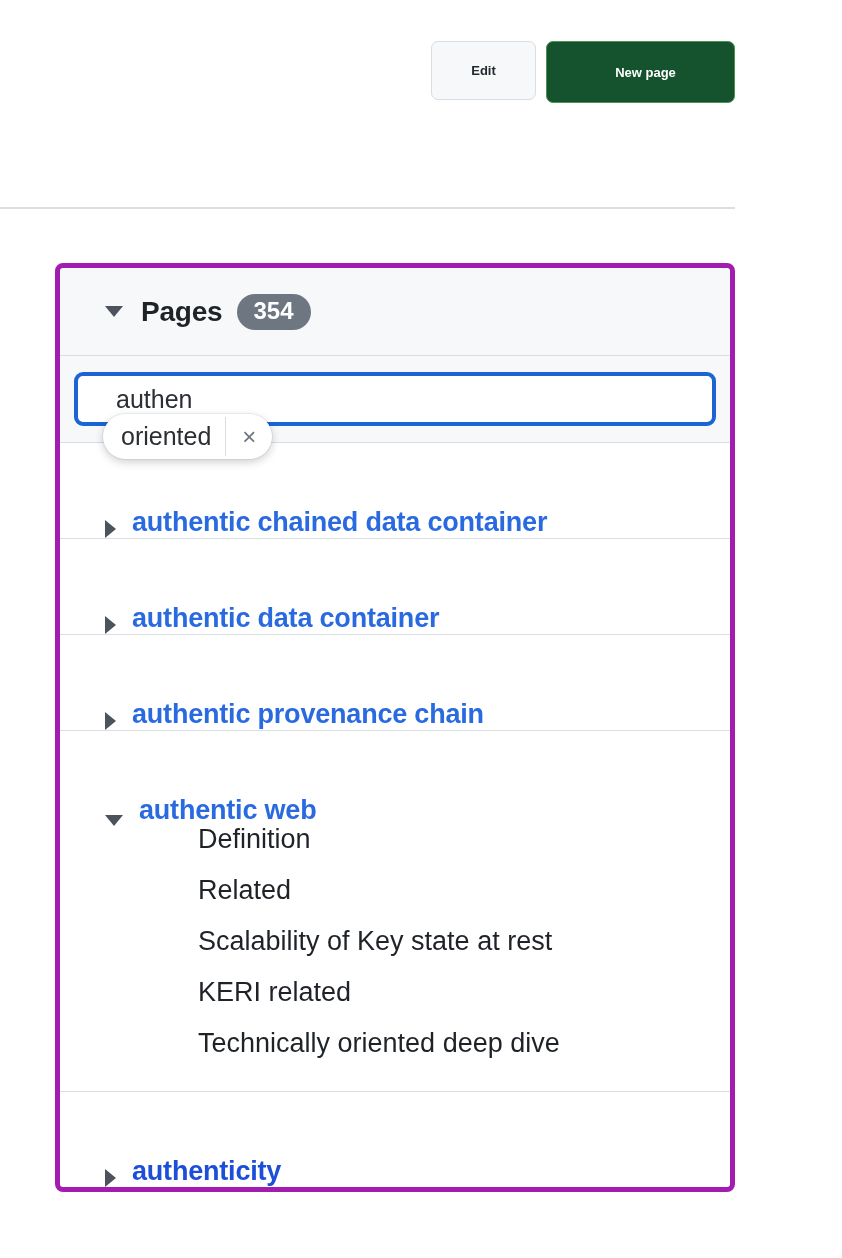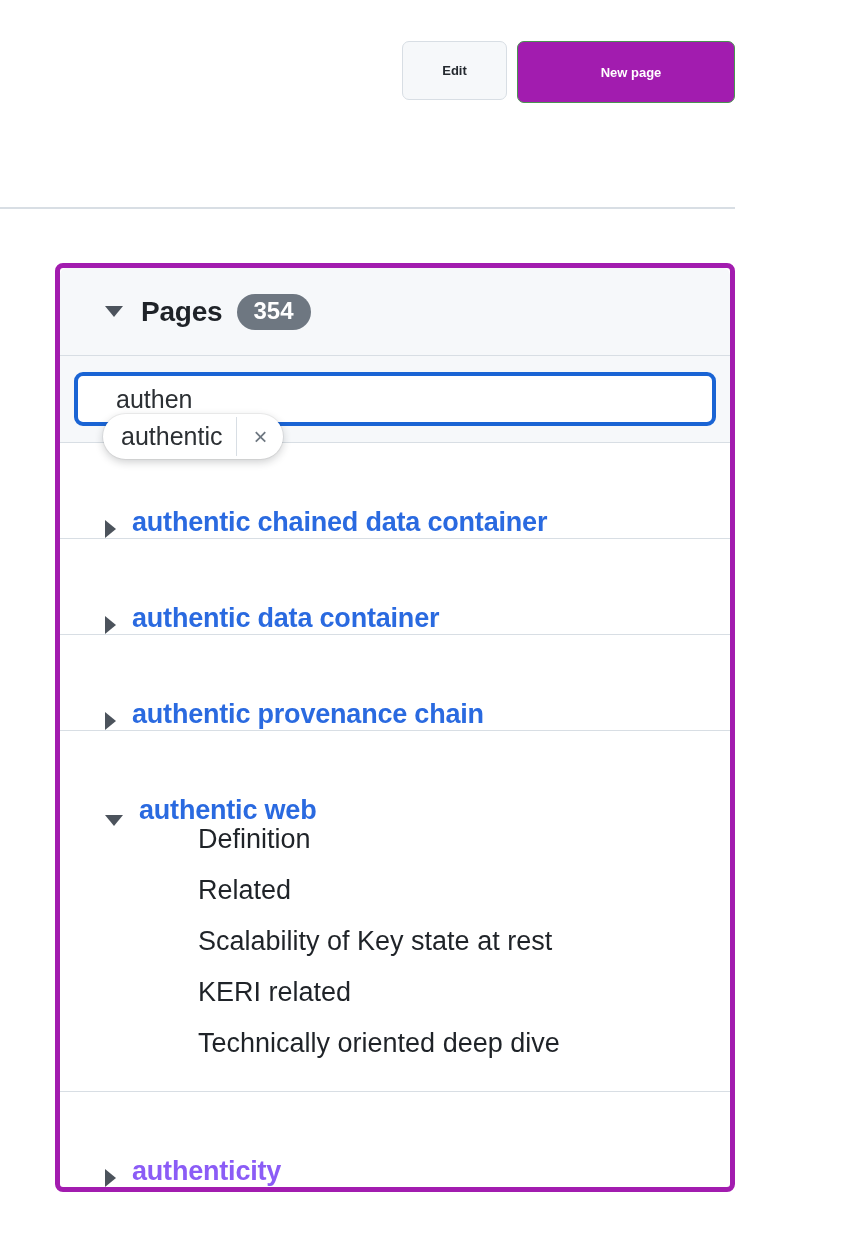--- a/index.html
+++ b/index.html
@@ -43,23 +43,23 @@
     white-space: nowrap;
   }
   .btn-edit {
     width: 105px;
     height: 59px;
     background: #f6f8fa;
     border: 1px solid #d8dee4;
     color: #24292f;
   }
   .btn-new {
-    width: 218px;
+    width: 189px;
     height: 62px;
-    background: #a21caf;
+    background: #14532d;
     border: 1px solid #4a9450;
     color: #ffffff;
     padding-left: 16px;
   }
 
   
   .divider {
     position: absolute;
     top: 207px;
     left: 0;
@@ -239,21 +239,21 @@
 
   <div class="panel-header">
     <span class="tri tri-down"></span>
     <span class="panel-title">Pages</span>
     <span class="badge">354</span>
   </div>
 
   <div class="search-row">
     <input class="search-input" type="text" value="authen" style="">
     <div class="autofill">
-      <div class="autofill-text">authentic</div>
+      <div class="autofill-text">oriented</div>
       <div class="autofill-sep"></div>
       <button class="autofill-close">×</button>
     </div>
   </div>
 
   <div id="results">
       <div class="row row-group">
         <div class="row-group-head">
           <span class="tri tri-right"></span>
           <a class="row-link" style="color: rgb(42, 106, 224);">authentic chained data container</a>
@@ -280,18 +280,18 @@
           <div class="child">Definition</div>
           <div class="child">Related</div>
           <div class="child">Scalability of Key state at rest</div>
           <div class="child">KERI related</div>
           <div class="child">Technically oriented deep dive</div>
         </div>
       </div>
       <div class="row row-group">
         <div class="row-group-head">
           <span class="tri tri-right"></span>
-          <a class="row-link" style="color: #8b5cf6;">authenticity</a>
+          <a class="row-link" style="color: #1d4ed8;">authenticity</a>
         </div>
       </div>
     </div>
 
 </div>
 
 </body></html>

